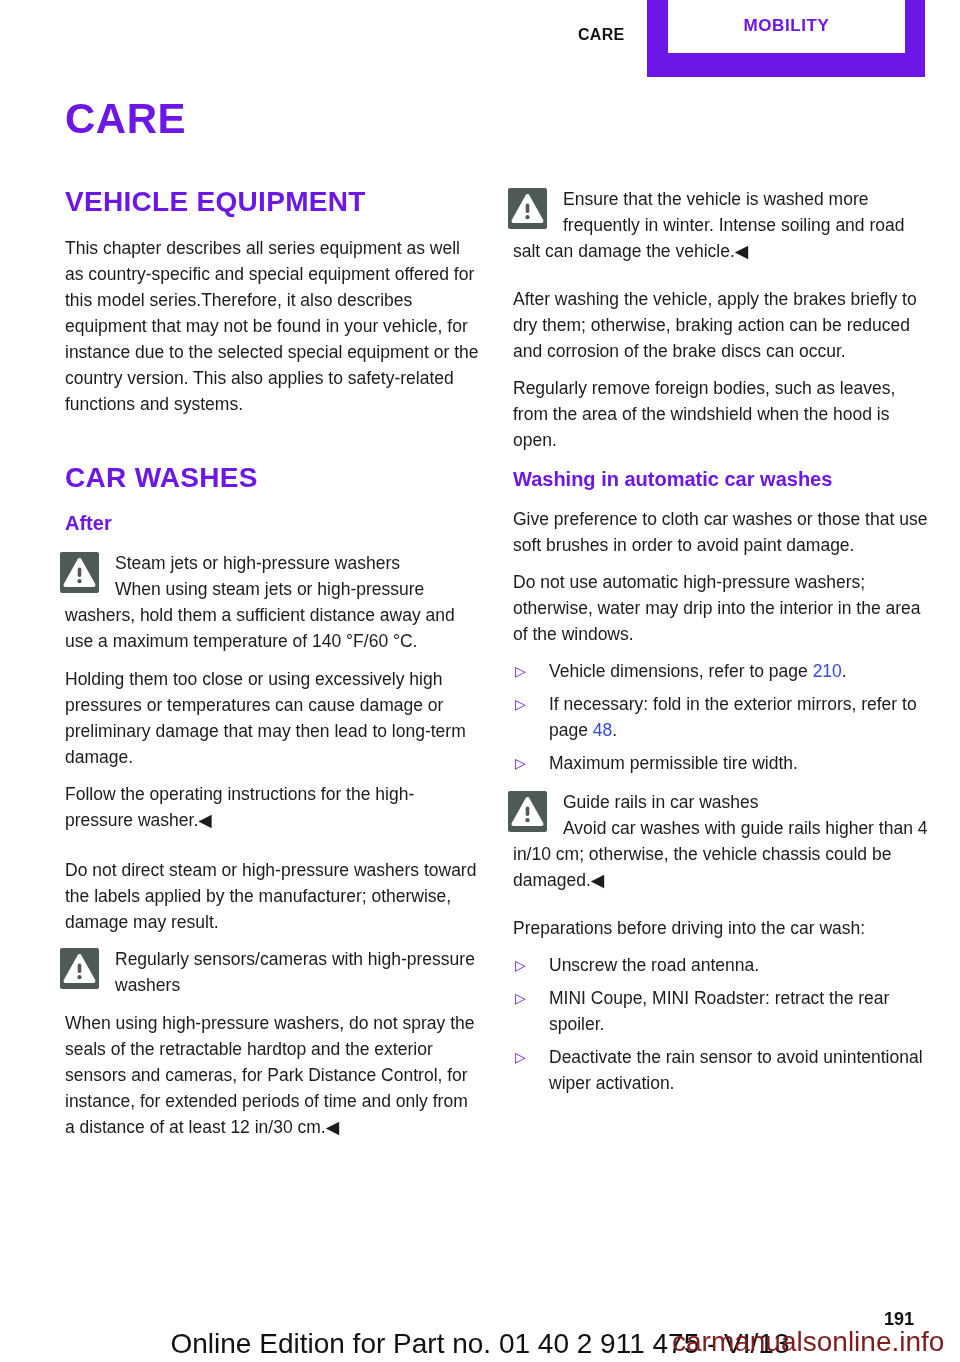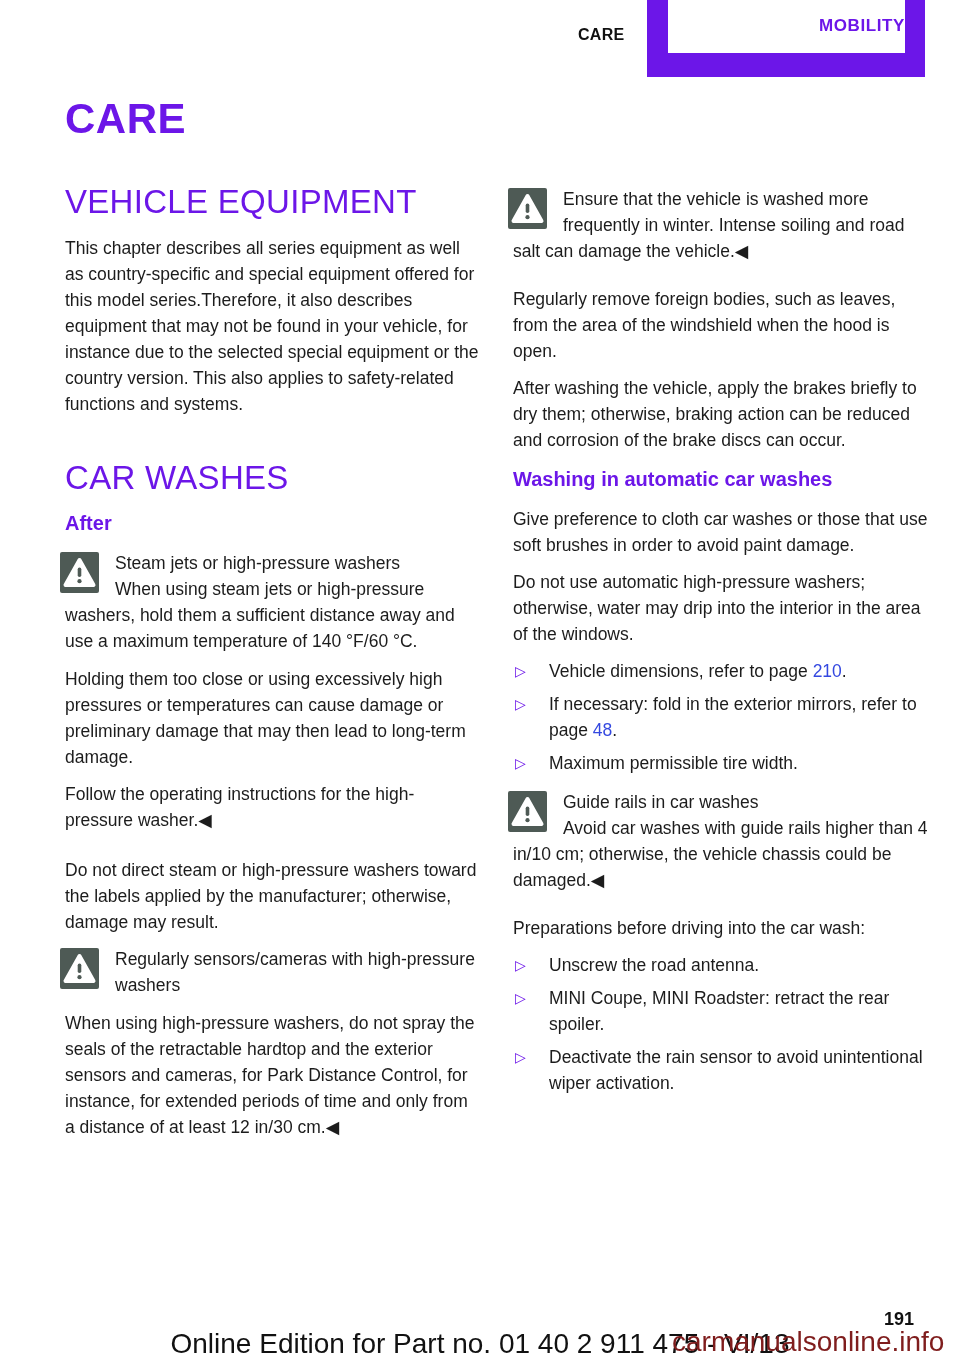--- a/index.html
+++ b/index.html
@@ -23,39 +23,39 @@
   .chapter-label{
     position:absolute;left:578px;top:26px;
     font-size:16px;font-weight:bold;color:#111;letter-spacing:.3px;
   }
   .mobility-tab{
     position:absolute;left:647px;top:0;width:278px;height:77px;
     box-sizing:border-box;background:#fff;
     border-left:21px solid var(--accent);
     border-right:20px solid var(--accent);
     border-bottom:24px solid var(--accent);
-    display:flex;align-items:center;justify-content:flex-end;
+    display:flex;align-items:center;justify-content:center;
   }
   .mobility-tab .tab-label{
     color:var(--accent);font-weight:bold;font-size:17px;letter-spacing:.6px;
     margin-bottom:2px;
   }
 
   
   .col{position:absolute;width:417px;font-size:17.5px;line-height:26px;}
   .col-left{left:65px;top:95px;}
   .col-right{left:513px;top:186px;}
 
   h1.title{
     font-size:42px;line-height:48px;margin:0 0 42px 0;
     color:var(--accent);font-weight:bold;letter-spacing:.5px;
   }
   h2.sec{
-    font-size:33px;line-height:33px;margin:0 0 17px 0;
-    color:var(--accent);font-weight:normal;letter-spacing:.3px;
+    font-size:28px;line-height:33px;margin:0 0 17px 0;
+    color:var(--accent);font-weight:bold;letter-spacing:.3px;
   }
   h2.sec.gap-top{margin-top:44px;}
   h3.sub{
     font-size:20px;line-height:25px;margin:0 0 14px 0;
     color:var(--accent);font-weight:bold;
   }
   h3.sub.gap-top{margin-top:14px;}
   p{margin:0 0 11px 0;clear:left;}
   p.end-gap{margin-bottom:24px;}
 
@@ -152,22 +152,22 @@
         <svg width="39" height="41" viewBox="0 0 39 41" xmlns="http://www.w3.org/2000/svg">
           <rect width="39" height="41" rx="2" fill="#4E5A55"></rect>
           <path d="M19.5 8 L33.5 33 L5.5 33 Z" fill="#ffffff" stroke="#ffffff" stroke-width="4" stroke-linejoin="round"></path>
           <rect x="17.7" y="15.5" width="3.6" height="9.5" rx="1.8" fill="#4E5A55"></rect>
           <circle cx="19.5" cy="29.2" r="2.1" fill="#4E5A55"></circle>
         </svg>
       </span>
       <div class="note-body">Ensure that the vehicle is washed more frequently in winter. Intense soiling and road salt can damage the vehicle.◀</div>
     </div>
 
+    <p>After washing the vehicle, apply the brakes briefly to dry them; otherwise, braking action can be reduced and corrosion of the brake discs can occur.</p>
     <p>Regularly remove foreign bodies, such as leaves, from the area of the windshield when the hood is open.</p>
-    <p>After washing the vehicle, apply the brakes briefly to dry them; otherwise, braking action can be reduced and corrosion of the brake discs can occur.</p>
 
     <h3 class="sub gap-top">Washing in automatic car washes</h3>
 
     <p>Give preference to cloth car washes or those that use soft brushes in order to avoid paint damage.</p>
     <p>Do not use automatic high-pressure washers; otherwise, water may drip into the interior in the area of the windows.</p>
 
     <div class="blist">
       <div class="bullet">
         <span class="marker">▷</span>
         <span class="btext"><span>Vehicle dimensions, refer to page </span><a class="plink">210</a><span>.</span></span>

